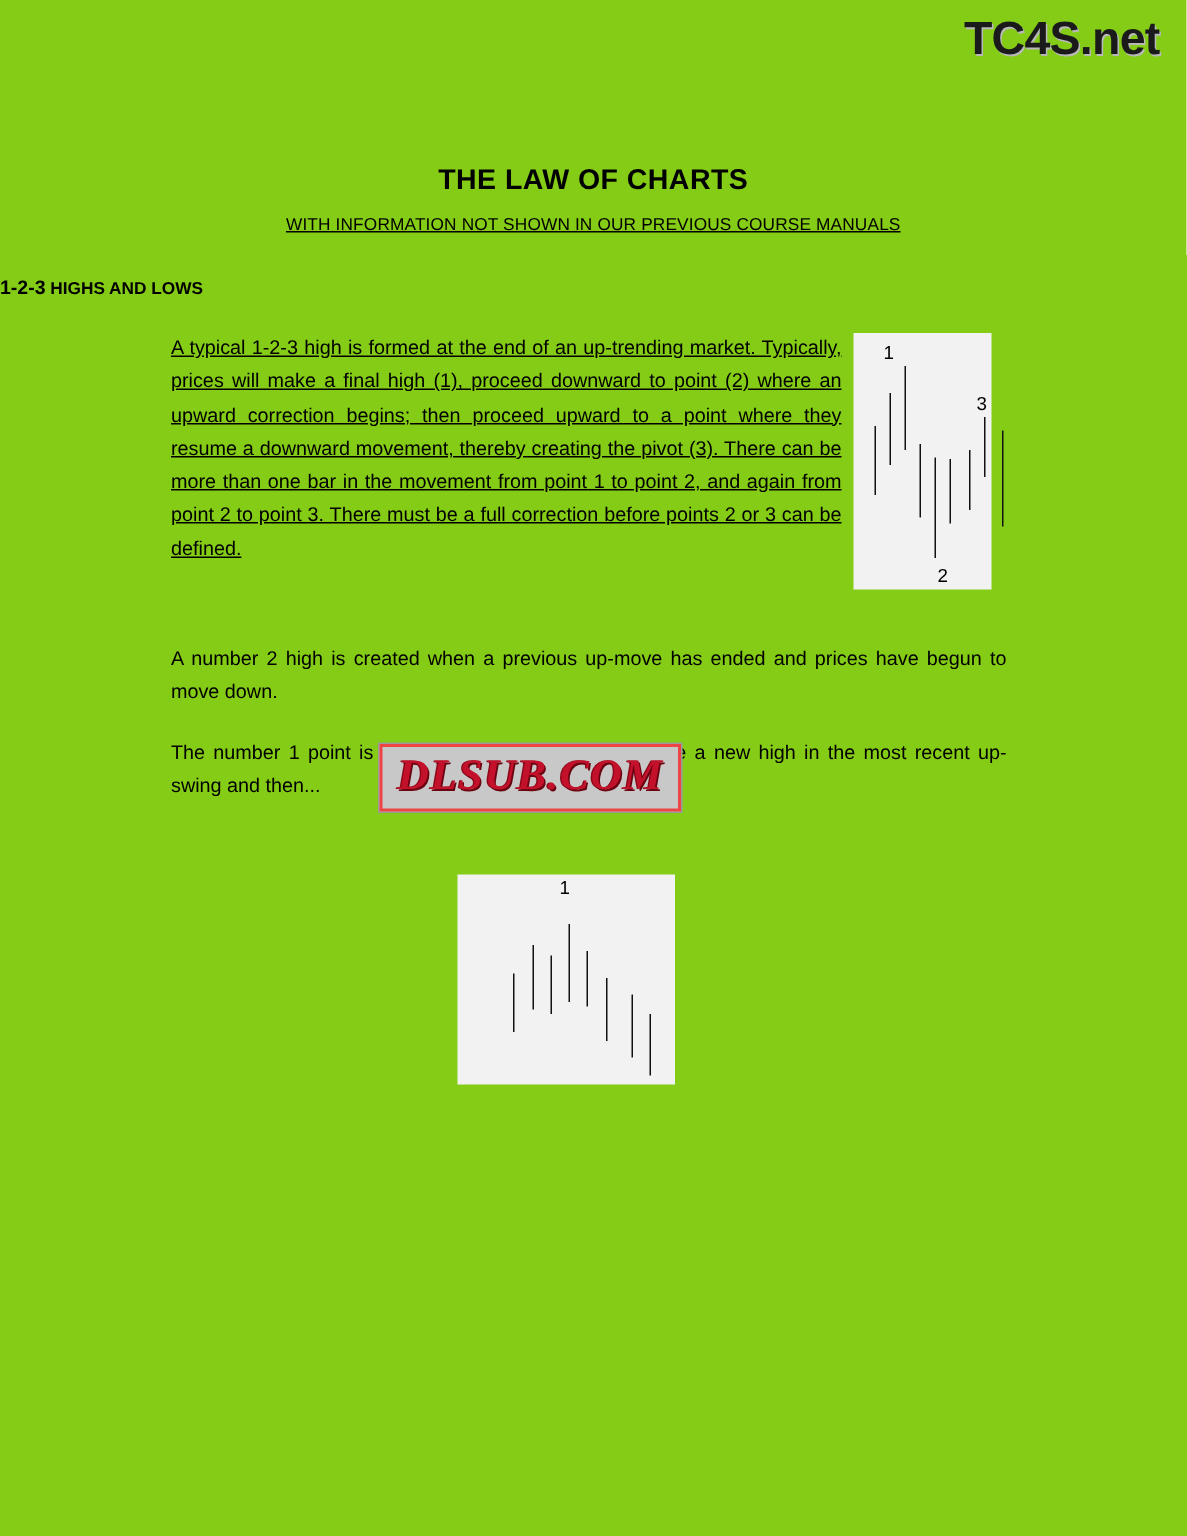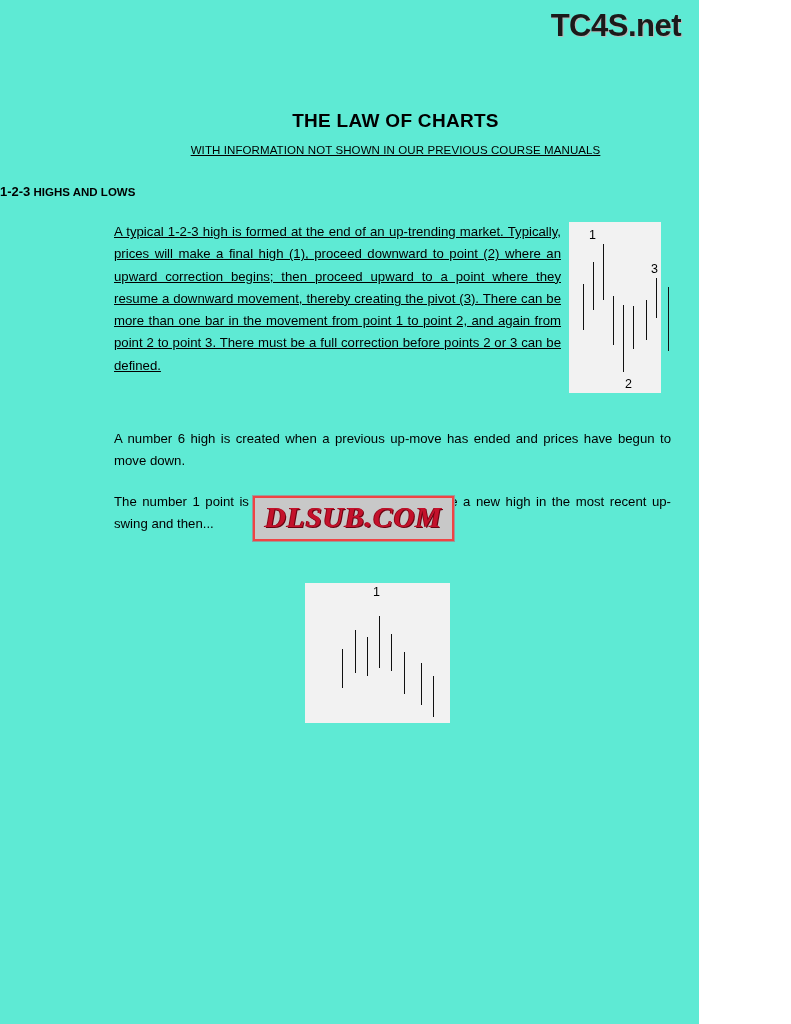--- a/index.html
+++ b/index.html
@@ -6,23 +6,23 @@
     margin: 0;
     padding: 0;
     background: #ffffff;
   }
   body {
     font-family: "Liberation Sans", sans-serif;
     color: #000000;
   }
   #page {
     position: relative;
-    width: 699px;
+    width: 791px;
     height: 1024px;
-    background: #5eead4;
+    background: #84cc16;
     overflow: hidden;
   }
   
   .wm-top {
     position: absolute;
     top: 8px;
     right: 18px;
     font-family: "Liberation Sans", sans-serif;
     font-weight: bold;
     font-size: 31px;
@@ -131,21 +131,21 @@
   <div class="wm-top">TC4S.net</div>
 
   <div class="doc-title">THE LAW OF CHARTS</div>
   <div class="doc-subtitle">WITH INFORMATION NOT SHOWN IN OUR PREVIOUS COURSE MANUALS</div>
 
   <div class="section-head">
     <span>1-2-3</span><span class="smallcaps"> HIGHS AND LOWS</span>
   </div>
 
   <div class="para" id="para1">A typical 1-2-3 high is formed at the end of an up-trending market.   Typically, prices will make a final high (1), proceed downward to point (2) where an upward correction begins; then proceed upward  to a point where they resume a downward movement, thereby creating the pivot (3).  There can be more than one bar in the movement from point 1 to point 2, and again from point 2 to point 3.   There must be a full correction before points 2 or 3 can be defined.</div>
-  <div class="para" id="para2">A number 6 high is created when a previous up-move has ended and prices have begun to move down.</div>
+  <div class="para" id="para2">A number 2 high is created when a previous up-move has ended and prices have begun to move down.</div>
   <div class="para" id="para3">The number 1 point is identified when prices have made a new high in the most recent up-swing and then...</div>
 
   <div class="chart-panel" id="chart1"></div>
 
   <div class="chart-panel" id="chart2"></div>
 
   <div id="chart-layer">
       <div class="bar" style="left: 583px; top: 284px; height: 46px;"></div>
       <div class="bar" style="left: 593px; top: 262px; height: 48px;"></div>
       <div class="bar" style="left: 603px; top: 244px; height: 56px;"></div>

